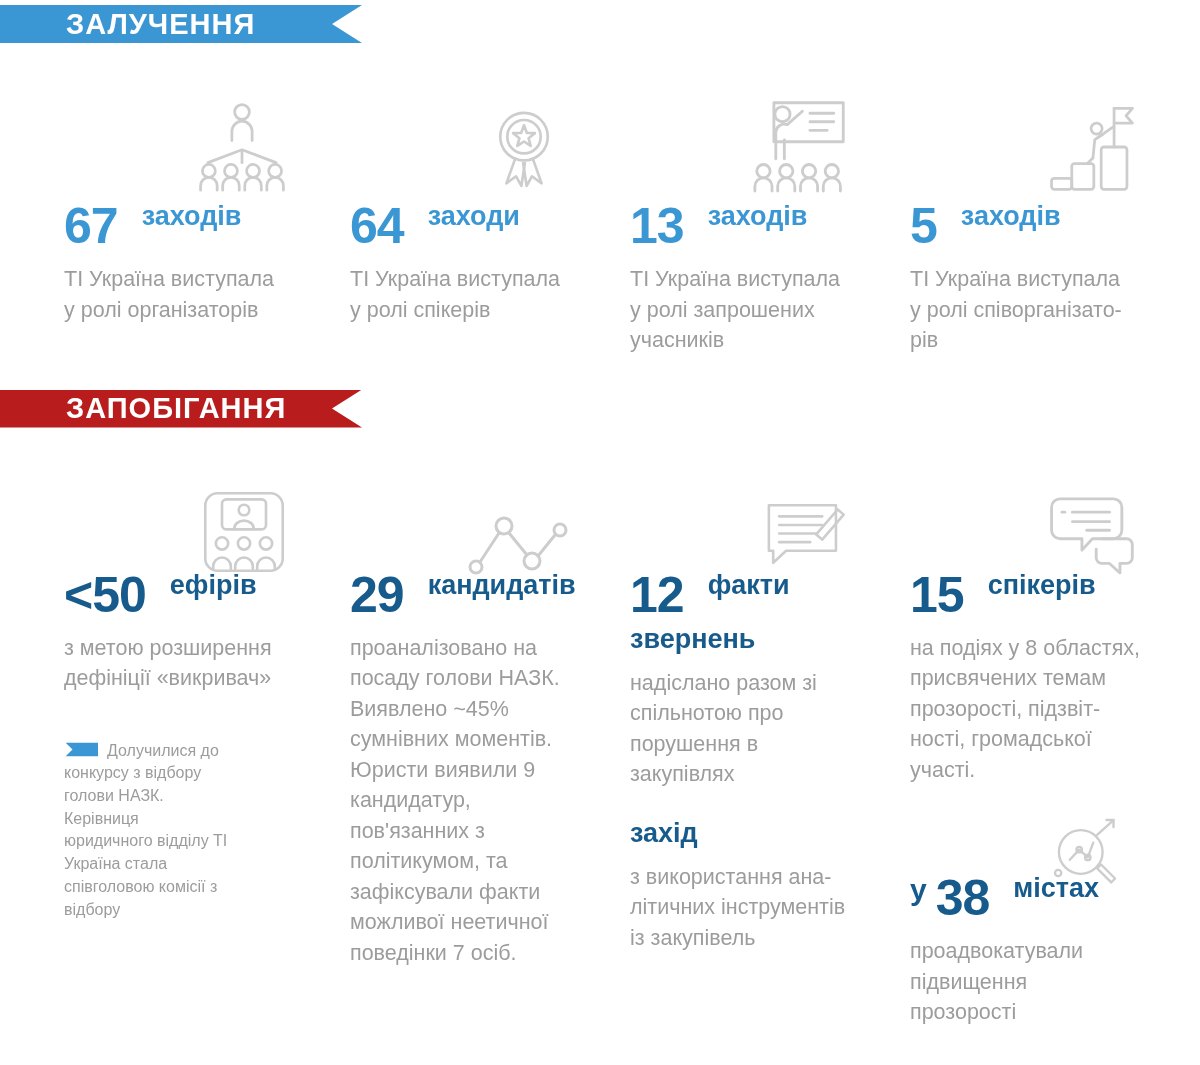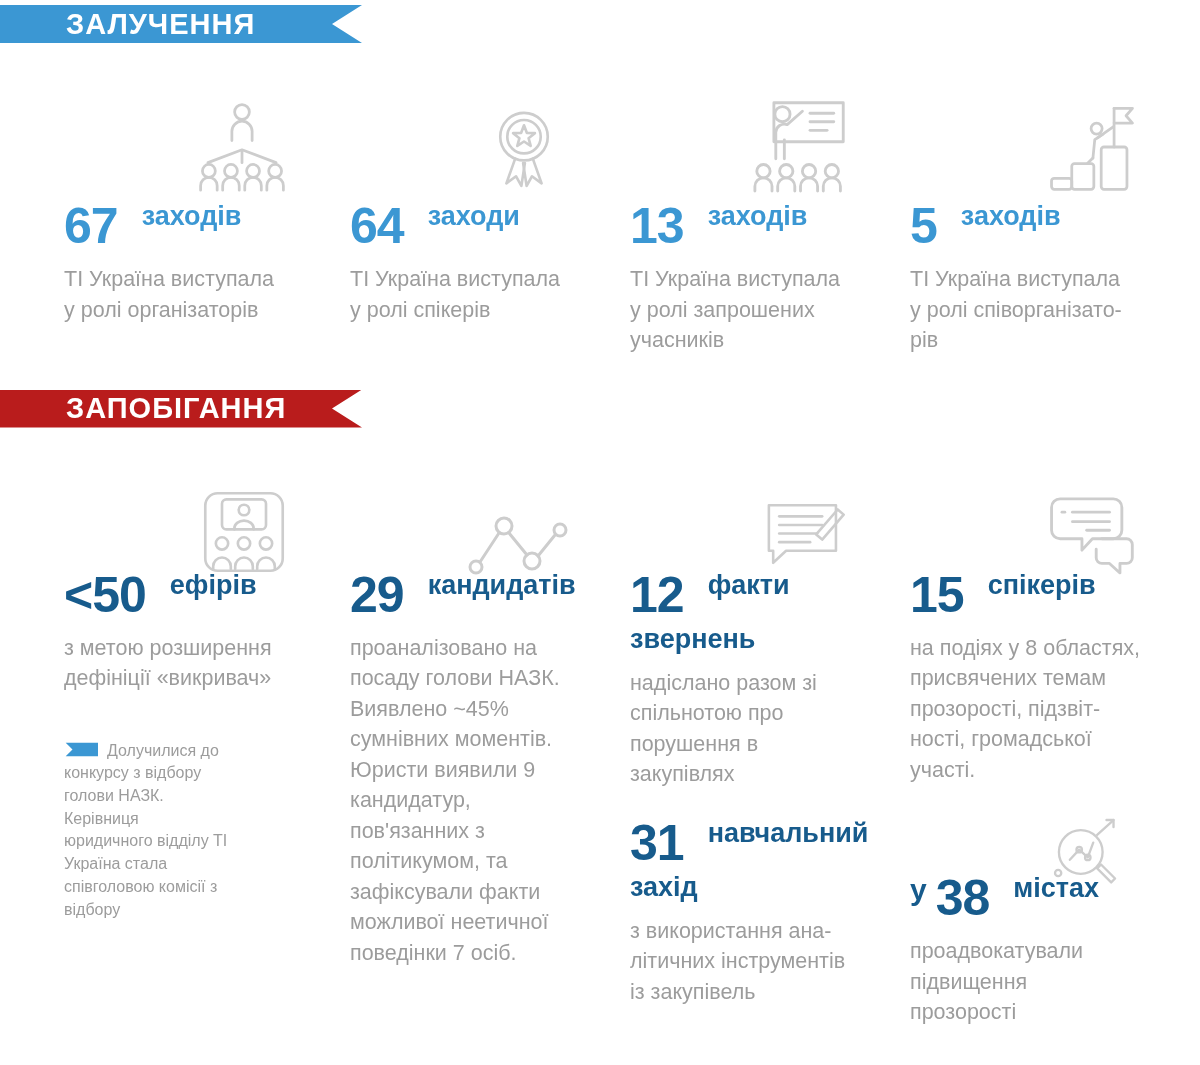--- a/index.html
+++ b/index.html
@@ -245,24 +245,20 @@
         <span class="num dark">12</span>
         <span class="unit dark">факти</span>
       </div>
       <div class="unit-line2">звернень</div>
       <div class="desc">надіслано разом зі
 спільнотою про
 порушення в
 закупівлях</div>
 
       <div class="sub">
-        <div class="num-row">
-          <span class="num dark">31</span>
-          <span class="unit dark">навчальний</span>
-        </div>
         <div class="unit-line2">захід</div>
         <div class="desc">з використання ана-
 літичних інструментів
 із закупівель</div>
       </div>
     </div>
 
     <div class="cell">
       <div class="icon-row">
         <svg class="icon" width="95" height="84" viewBox="0 0 100 88">

